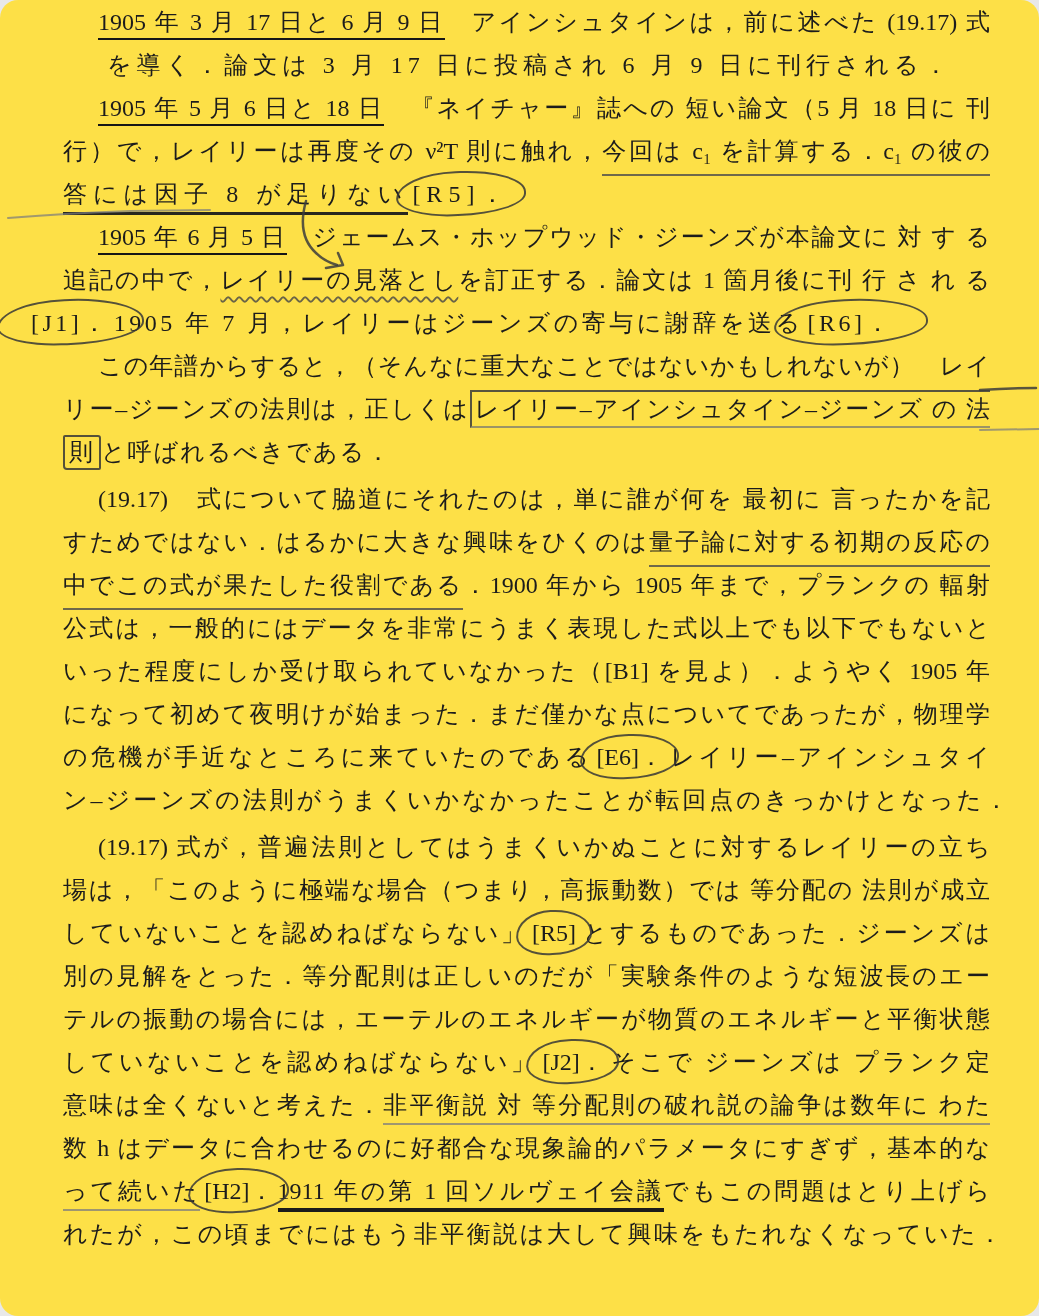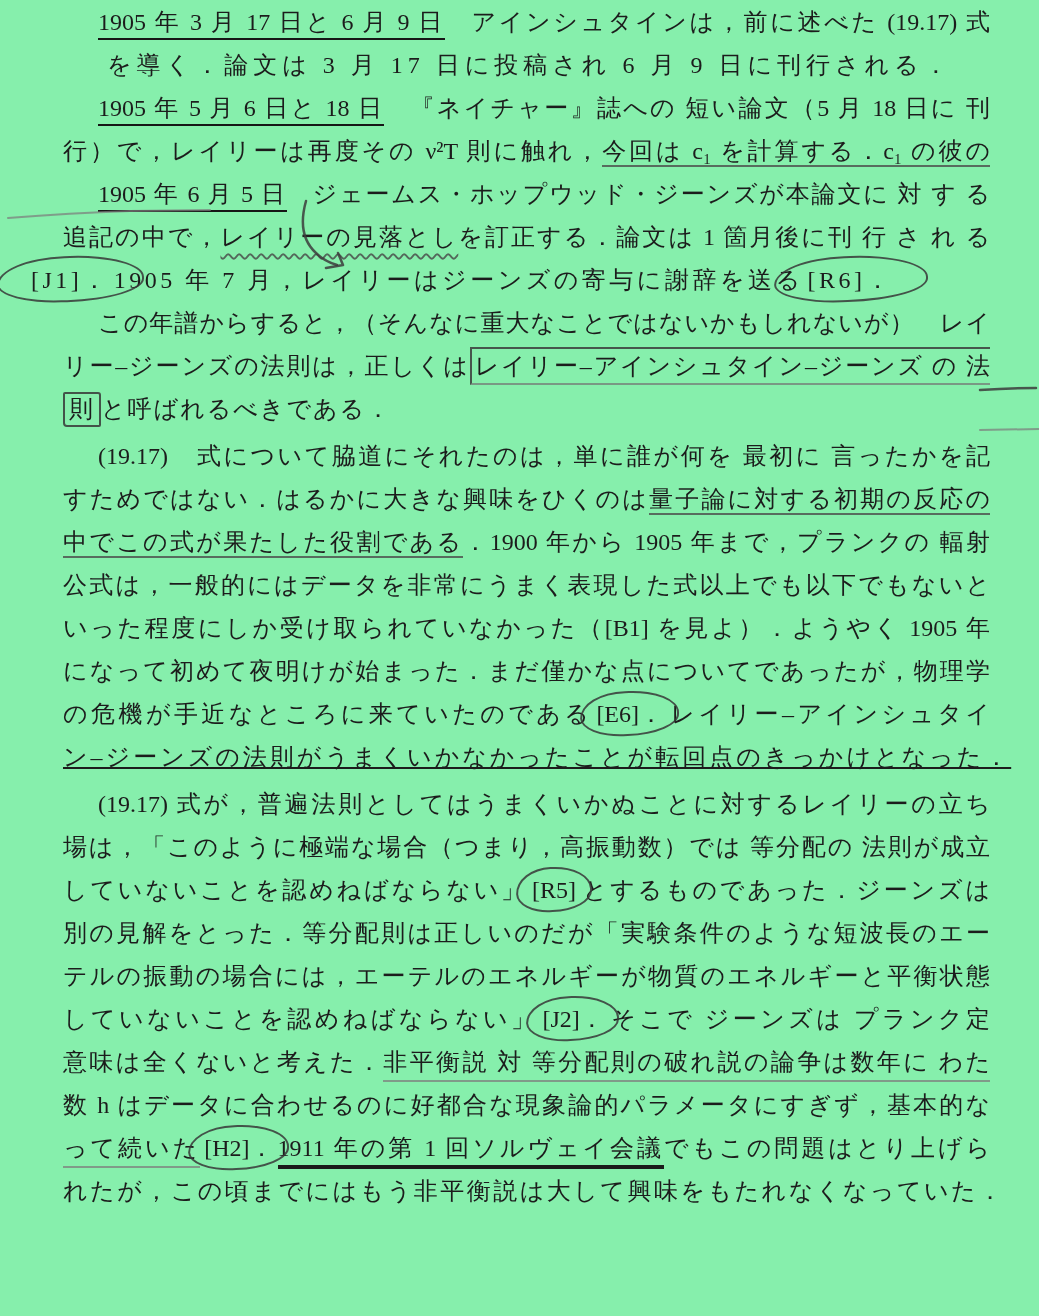--- a/index.html
+++ b/index.html
@@ -1,45 +1,46 @@
 <!DOCTYPE html>
 <html><head>
 <meta charset="utf-8">
 <style>
   html,body{margin:0;padding:0;background:#e8e8e8;}
   .page{
     position:relative;
     width:1039px;height:1316px;
-    background:#86efac;
+    background:#fde047;
     font-family:"Liberation Serif","DejaVu Serif",serif;
     color:#1c1c1c;
     padding-left:63px;padding-top:1px;
     box-sizing:border-box;
     overflow:hidden;
+    border-radius:18px;
   }
   .line{
     height:43px;line-height:43px;
     font-size:24px;
     white-space:nowrap;
     width:927px;
   }
   .just{white-space:normal;text-align:justify;text-align-last:justify;}
   .indent{text-indent:35px;}
   .pgap{margin-top:4px;}
   .hang{margin-left:-36px;width:963px;}
   .ls2{letter-spacing:2px;}
   .ls25{letter-spacing:2.5px;font-family:Liberation Serif, serif;}
-  .ls3{letter-spacing:3px;text-decoration:underline;}
+  .ls3{letter-spacing:3px;}
   .ls35{letter-spacing:3.5px;}
   .ls5{letter-spacing:5px;margin-left:44px;}
   .ls6{letter-spacing:6px;}
   
   .head-u{border-bottom:2px solid #161616;padding-bottom:3px;}
   
-  .u-pencil{border-bottom:2px solid rgba(75,75,75,.8);padding-bottom:1px;}
+  .u-pencil{border-bottom:2px solid rgba(75,75,75,.8);padding-bottom:10px;}
   .u-dark{border-bottom:3px solid rgba(28,28,28,.95);padding-bottom:5px;}
   .u-light{border-bottom:2px solid rgba(125,125,125,.75);padding-bottom:5px;}
   .u-thick{border-bottom:4px solid #1b1b1b;padding-bottom:4px;}
   .u-wavy{text-decoration:underline wavy rgba(70,70,70,.8) 2px;text-underline-offset:8px;}
   
   .circled{position:relative;display:inline-block;padding:0 4px;}
   .circled::before{
     content:"";position:absolute;inset:-2px -12px 0px -12px;
     border:2.5px solid rgba(55,55,55,.85);
     border-radius:48% 52% 55% 45% / 60% 52% 48% 44%;
@@ -69,20 +70,21 @@
 <div class="page">
 
   <div class="line just indent"><span class="head-u">1905 年 3 月 17 日と 6 月 9 日</span><span>　アインシュタインは，前に述べた (19.17) 式</span></div>
 
   <div class="line ls5"><span>を導く．論文は 3 月 17 日に投稿され 6 月 9 日に刊行される．</span></div>
 
   <div class="line just indent"><span class="head-u">1905 年 5 月 6 日と 18 日</span><span>　『ネイチャー』誌への 短い論文（5 月 18 日に 刊</span></div>
 
   <div class="line just"><span>行）で，レイリーは再度その ν²T 則に触れ，</span><span class="u-pencil">今回は c₁ を計算する．c₁ の彼の</span></div>
 
+  <div class="line ls6"><span class="u-dark">答には因子 8 が足りない</span><span class="circled">[R5]．</span></div>
 
   <div class="line just indent"><span class="head-u">1905 年 6 月 5 日</span><span>　ジェームス・ホップウッド・ジーンズが本論文に 対 す る</span></div>
 
   <div class="line just"><span>追記の中で，</span><span class="u-wavy">レイリーの見落とし</span><span>を訂正する．論文は 1 箇月後に刊 行 さ れ る</span></div>
 
   <div class="line ls35 hang"><span class="circled wide">[J1]．</span><span>1905 年 7 月，レイリーはジーンズの寄与に謝辞を送る</span><span class="circled wide">[R6]．</span></div>
 
   <div class="line just indent"><span>この年譜からすると，（そんなに重大なことではないかもしれないが）　レイ</span></div>
 
   <div class="line just"><span>リー–ジーンズの法則は，正しくは</span><span class="boxed-open">レイリー–アインシュタイン–ジーンズ の 法</span></div>

